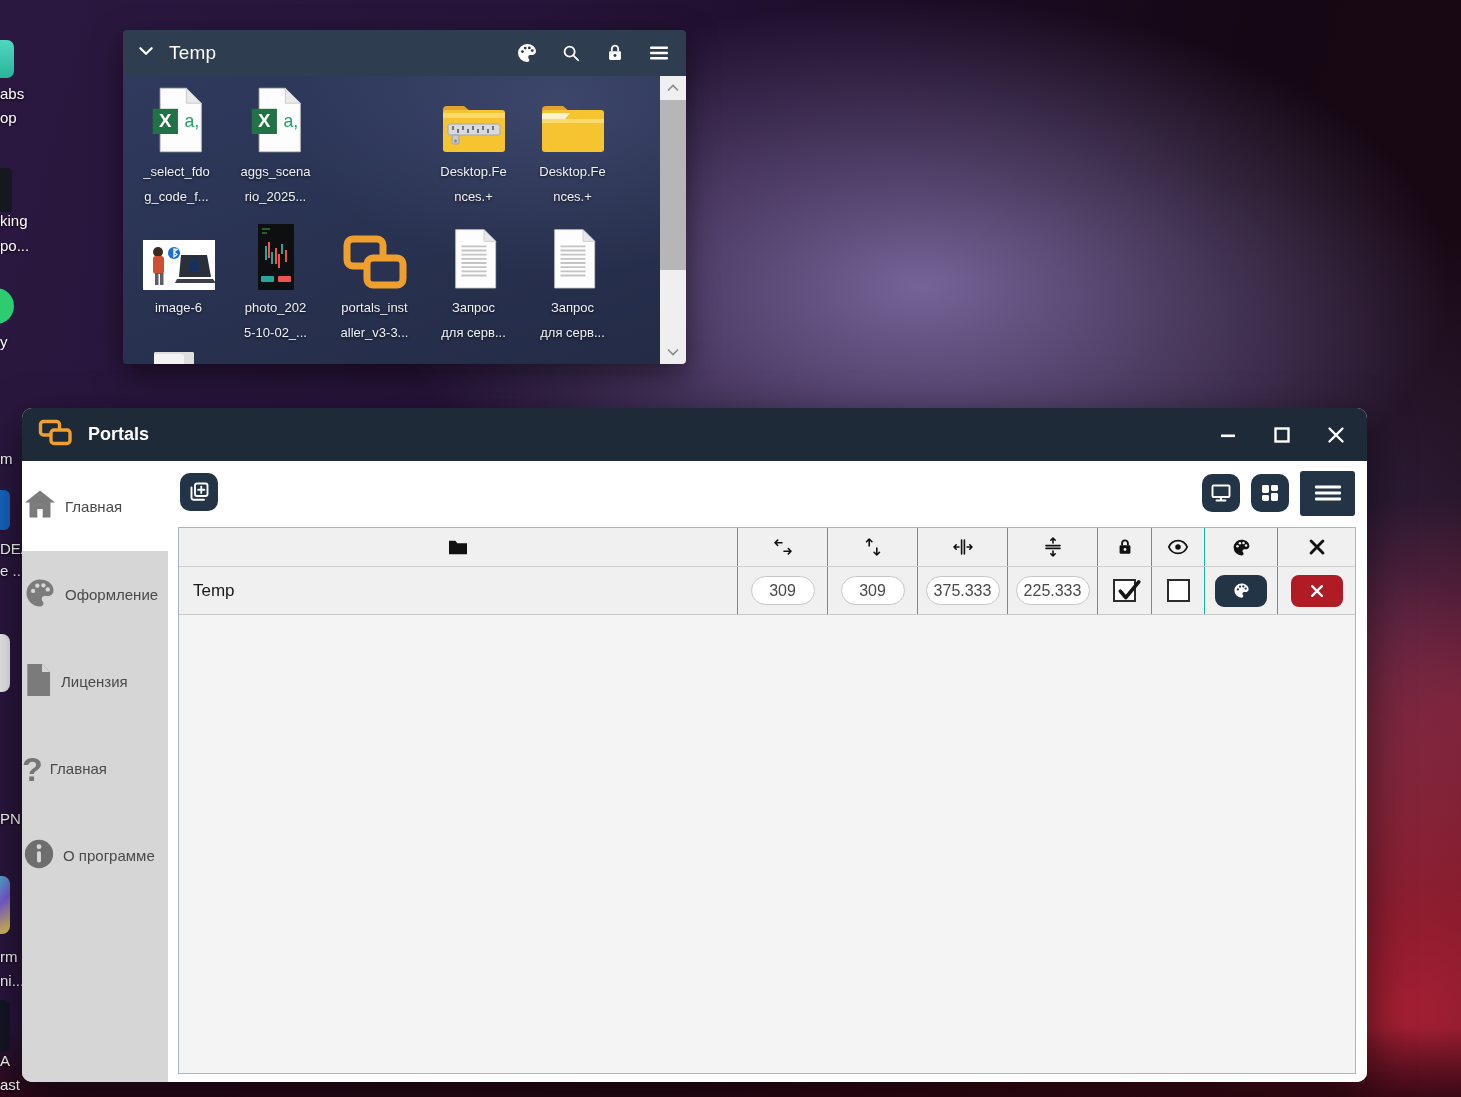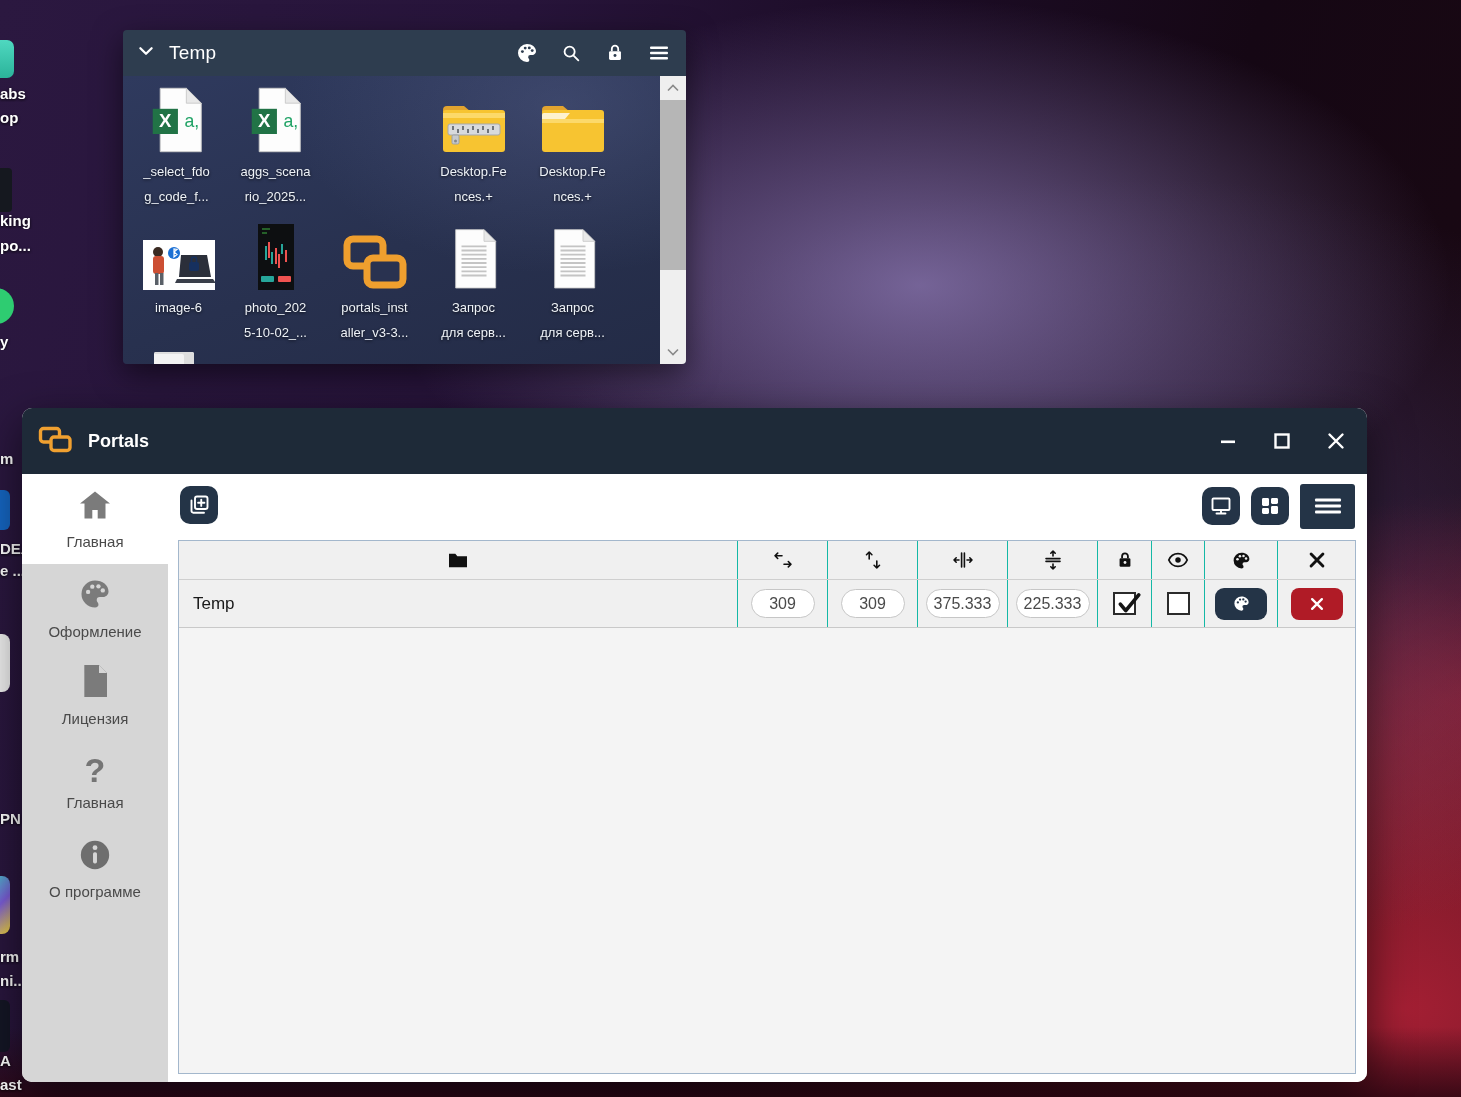--- a/index.html
+++ b/index.html
@@ -11,21 +11,21 @@
       radial-gradient(780px 420px at 63% 26%, rgba(138,120,178,.8), rgba(138,120,178,0) 68%),
       radial-gradient(900px 560px at 78% 52%, rgba(86,66,122,.55), rgba(86,66,122,0) 70%),
       radial-gradient(1050px 700px at 96% 92%, rgba(171,32,53,.95), rgba(171,32,53,0) 72%),
       radial-gradient(560px 360px at 83% 72%, rgba(201,70,60,.55), rgba(201,70,60,0) 70%),
       radial-gradient(420px 300px at 100% 64%, rgba(120,20,40,.8), rgba(120,20,40,0) 70%),
       linear-gradient(105deg, #2b1840 0%, #27143a 30%, #1c0c26 52%, #150714 72%, #1b0912 100%);
   }
   
   .frag { position:absolute; left:-20px; }
   .edge-label { position:absolute; left:0; width:46px; color:#fff; font-size:15px;
-    text-shadow:0 1px 3px rgba(0,0,0,.9); white-space:nowrap; overflow:hidden;font-weight:bold; }
+    text-shadow:0 1px 3px rgba(0,0,0,.9); white-space:nowrap; overflow:hidden; }
   
   .tportal { position:absolute; left:123px; top:30px; width:563px; height:334px;
     border-radius:4px; overflow:hidden; box-shadow:0 10px 30px rgba(0,0,0,.5); }
   .tp-titlebar { height:46px; background:#2e3d4f; display:flex; align-items:center; padding:0 14px; }
   .tp-title { color:#fff; font-size:19px; margin-left:14px; letter-spacing:.2px; }
   .tp-sp { flex:1; }
   .tp-ic { width:26px; height:26px; display:flex; align-items:center; justify-content:center; margin-left:18px; }
   .tp-body { position:relative; height:288px; overflow:hidden;
     background:
       radial-gradient(420px 260px at 78% 10%, rgba(95,105,150,.35), rgba(95,105,150,0) 65%),
@@ -35,27 +35,27 @@
   .flabel { margin-top:5px; color:#eef2f7; font-size:13px; line-height:25px;
     text-shadow:0 1px 3px rgba(0,0,0,.75); white-space:nowrap; }
   .sbar { position:absolute; right:0; top:0; width:26px; height:288px; background:#efefef; }
   .sbar .arrow { position:absolute; left:0; width:26px; height:24px; display:flex; align-items:center; justify-content:center; }
   .sbar .thumb { position:absolute; left:0; top:24px; width:26px; height:170px; background:#b6b6b6; }
   .page-sliver { position:absolute; left:31px; top:276px; width:40px; height:12px; background:#f3f3f3;
     border-radius:2px 2px 0 0; box-shadow:inset -10px 2px 0 #dedede; }
   
   .pwin { position:absolute; left:22px; top:408px; width:1345px; height:674px; border-radius:10px;
     overflow:hidden; box-shadow:0 14px 44px rgba(0,0,0,.55); display:flex; flex-direction:column; background:#fff; }
-  .p-titlebar { height:66px; background:#1e2a38; display:flex; align-items:center; padding:0 16px; flex:0 0 auto; }
+  .p-titlebar { height:53px; background:#1e2a38; display:flex; align-items:center; padding:0 16px; flex:0 0 auto; }
   .p-title { color:#fff; font-size:18px; font-weight:bold; margin-left:14px; }
   .p-ctrls { margin-left:auto; display:flex; gap:24px; }
   .p-ctrl { width:30px; height:30px; display:flex; align-items:center; justify-content:center; }
   .p-body { flex:1; display:flex; min-height:0; }
   .sidebar { width:146px; background:#d6d6d6; flex:0 0 auto; display:flex; flex-direction:column; }
-  .side-item { height:87px; display:flex; flex-direction:column; align-items:center; justify-content:center; gap:7px; }
+  .side-item { height:87px; display:flex; flex-direction:row; align-items:center; gap:7px; }
   .side-item.active { height:90px; background:#fff; }
   .side-label { font-size:15px; color:#4a4a4a; white-space:nowrap; }
   .qmark { font-size:34px; font-weight:bold; color:#757575; line-height:34px; }
   .content { flex:1; position:relative; background:#fff; min-width:0; }
   .sqbtn { width:38px; height:38px; border-radius:10px; background:#243447; display:flex; align-items:center; justify-content:center; }
   .addbtn { position:absolute; left:12px; top:12px; }
   .rbtns { position:absolute; right:12px; top:8px; height:48px; display:flex; gap:11px; align-items:center; }
   .menubtn { width:55px; height:45px; border-radius:3px; background:#243447; display:flex; align-items:center; justify-content:center; }
   .tablewrap { position:absolute; left:10px; right:11px; top:66px; bottom:8px;
     border:1px solid #a3b7cc; background:#f4f4f4; }

